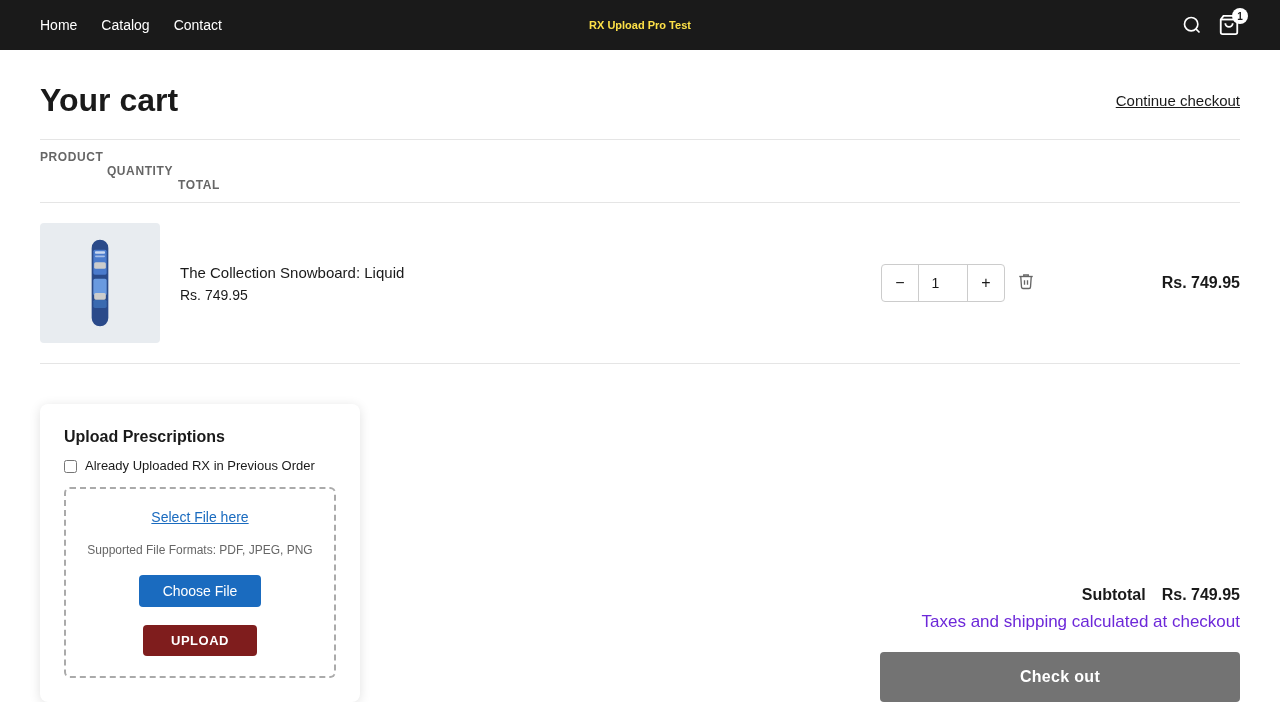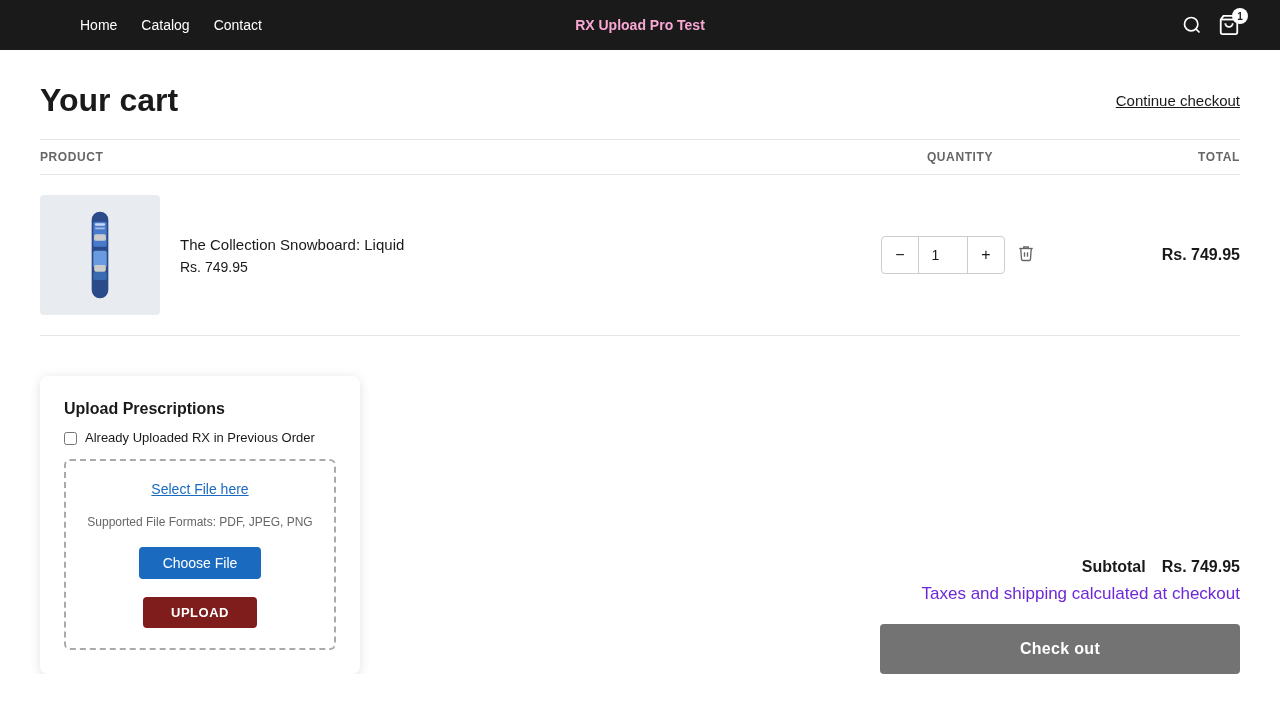--- a/index.html
+++ b/index.html
@@ -8,33 +8,33 @@
     
     .navbar {
       background: #1a1a1a;
       color: #fff;
       display: flex;
       align-items: center;
       height: 50px;
       padding: 0 40px;
       position: relative;
     }
-    .nav-links { display: flex; gap: 24px; margin-left: 40px; }
+    .nav-links { display: flex; gap: 24px; }
     .nav-links a {
       color: #fff;
       text-decoration: none;
       font-size: 14px;
     }
     .nav-title {
       position: absolute;
       left: 50%;
       transform: translateX(-50%);
-      font-size: 14px;
-      font-weight: 600;
-      color: #f9a8d4;
+      font-size: 11px;
+      font-weight: 600;
+      color: #fde047;
     }
     .nav-icons {
       margin-left: auto;
       display: flex;
       align-items: center;
       gap: 16px;
     }
     .nav-icon-btn {
       background: none;
       border: none;
@@ -93,20 +93,21 @@
     .table-header {
       display: flex;
       border-top: 1px solid #e5e5e5;
       border-bottom: 1px solid #e5e5e5;
       padding: 10px 0;
       font-size: 12px;
       font-weight: 600;
       color: #666;
       letter-spacing: 0.05em;
       text-transform: uppercase;
+      flex-direction: column;
     }
     .col-product { flex: 1; }
     .col-quantity { width: 200px; text-align: center; }
     .col-total { width: 180px; text-align: right; }
 
     
     .product-row {
       display: flex;
       align-items: center;
       padding: 20px 0;

